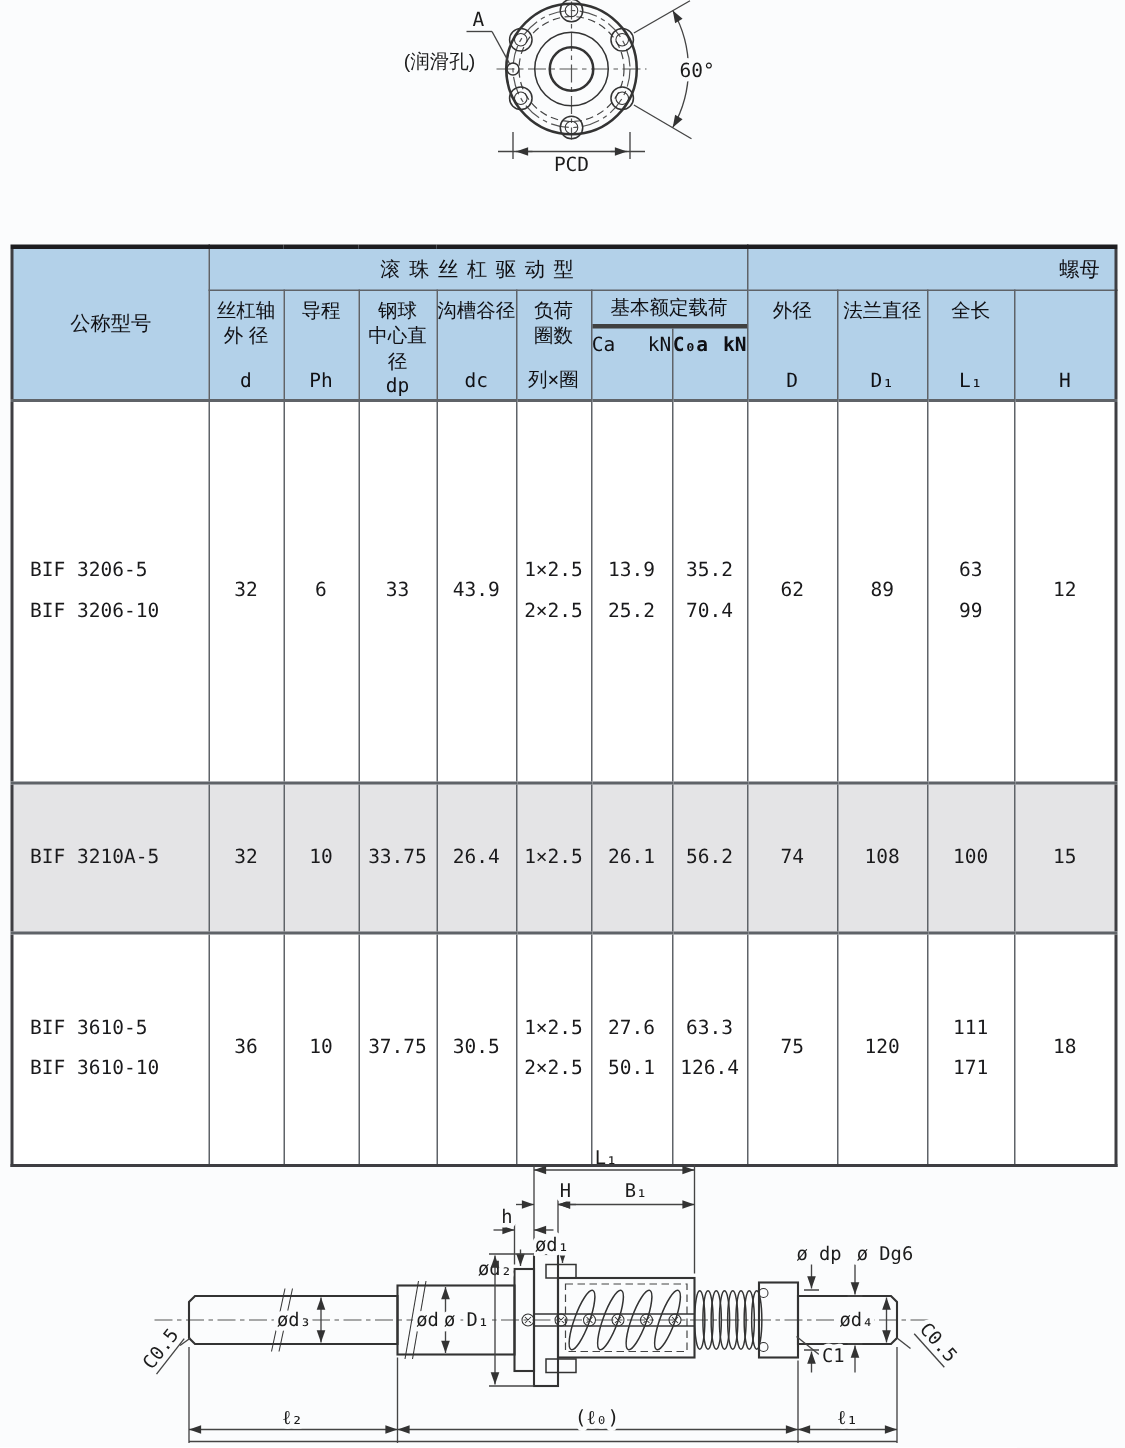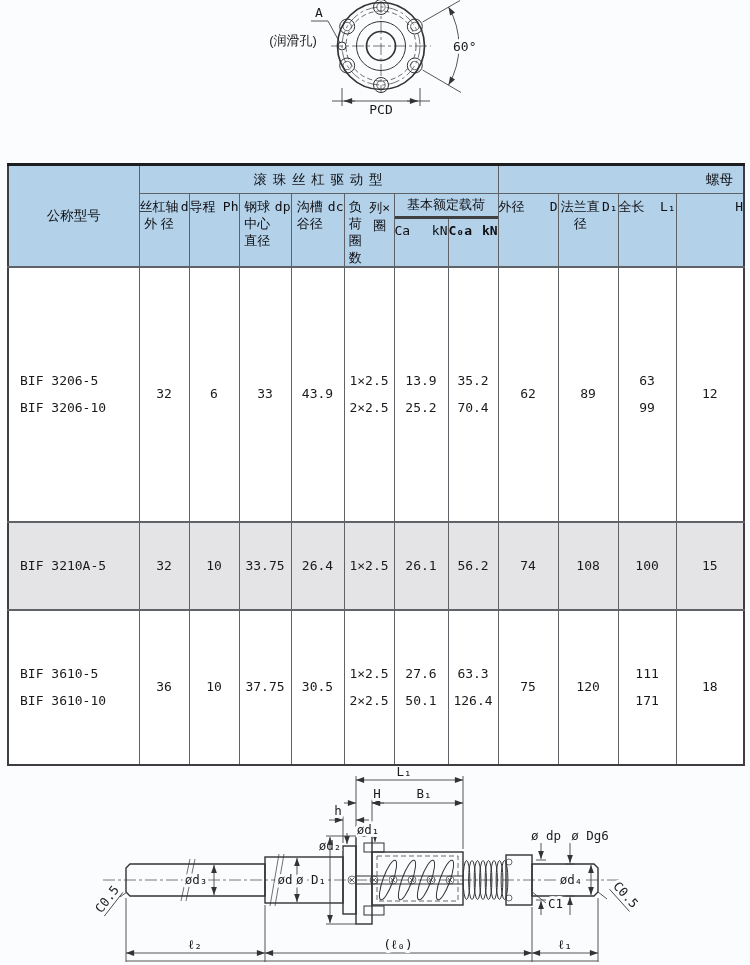--- a/index.html
+++ b/index.html
@@ -7,35 +7,35 @@
         font-family:"Liberation Sans",sans-serif;color:#161616;}
   svg{position:absolute;overflow:visible;}
   
   table.spec{position:absolute;left:7px;top:163px;width:736px;border-collapse:collapse;
              table-layout:fixed;background:#fff;border:2px solid #3e3e42;border-top:3px solid #1d1d20;}
   .spec th,.spec td{border:1px solid #5f6368;padding:0;}
   .spec thead th{background:#b3d1e9;font-weight:normal;font-size:13px;color:#101014;}
   .spec tr.h1 th{height:27px;font-size:13.5px;margin-top:41px;}
   .spec th.groupL{letter-spacing:1px;}
   .spec th.nut{text-align:right;padding-right:10px;}
-  .hd2{display:flex;flex-direction:row;justify-content:space-between;height:72px;
+  .hd2{display:flex;flex-direction:column;justify-content:space-between;height:72px;
        padding:5px 0 4px;box-sizing:border-box;}
   .hd2 .lab{white-space:pre-line;line-height:1.3;font-size:13px;}
   .hd2 .sym{font-family:"DejaVu Sans Mono",monospace;font-size:13px;}
   .ratedw{display:flex;flex-direction:column;height:72px;box-sizing:border-box;}
   .rtop{height:22px;line-height:22px;border-bottom:3px solid #404040;font-size:13px;}
   .rsub{flex:1;display:flex;}
   .rcol{flex:0 0 53px;display:flex;flex-direction:row;justify-content:space-between;
         padding:4px 0 4px;font-family:"DejaVu Sans Mono",monospace;font-size:13px;box-sizing:border-box;}
   .rcol.second{flex:1;border-left:1px solid #5f6368;font-weight:bold;}
   .spec tbody td{font-family:"DejaVu Sans Mono",monospace;font-size:13px;text-align:center;
                  vertical-align:middle;white-space:pre-line;line-height:2.05;color:#1a1a1c;
                  border-top:2px solid #5f6368;}
   .spec tbody tr.r1{height:255px;}
-  .spec tbody tr.r2{height:88px;}
+  .spec tbody tr.r2{height:100px;}
   .spec tbody tr.r3{height:155px;}
   .spec tbody tr.shaded td{background:#e4e4e6;}
   .spec td.model{text-align:left;padding-left:11px;}
   
   .o{stroke:#333;fill:none;stroke-width:1.4;}
   .ob{stroke:#333;fill:none;stroke-width:1.7;}
   .t{stroke:#333;fill:none;stroke-width:1;}
   .t7{stroke:#333;fill:none;stroke-width:.7;}
   .dim{stroke:#444;fill:none;stroke-width:.9;}
   .cl{stroke:#555;fill:none;stroke-width:.8;stroke-dasharray:12 3 3 3;}

